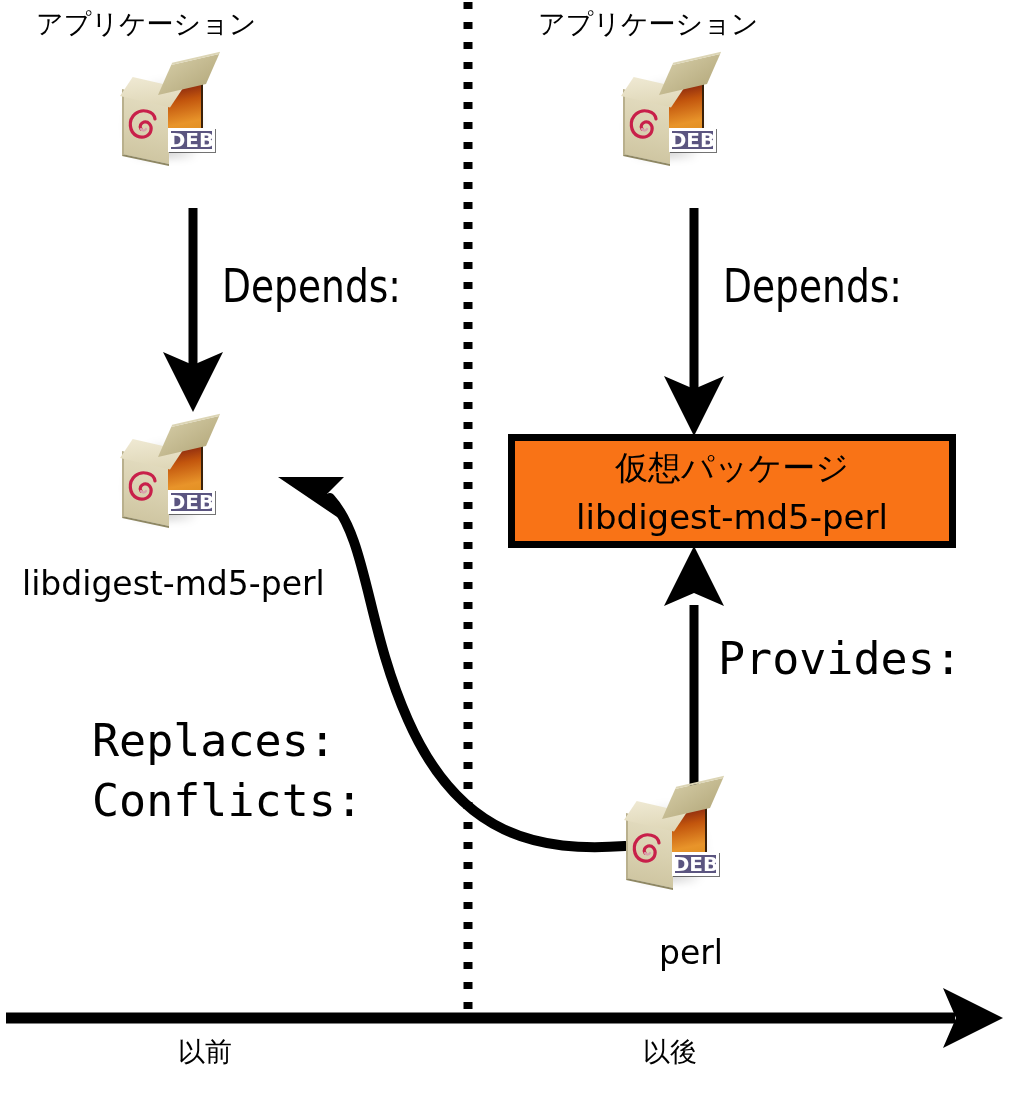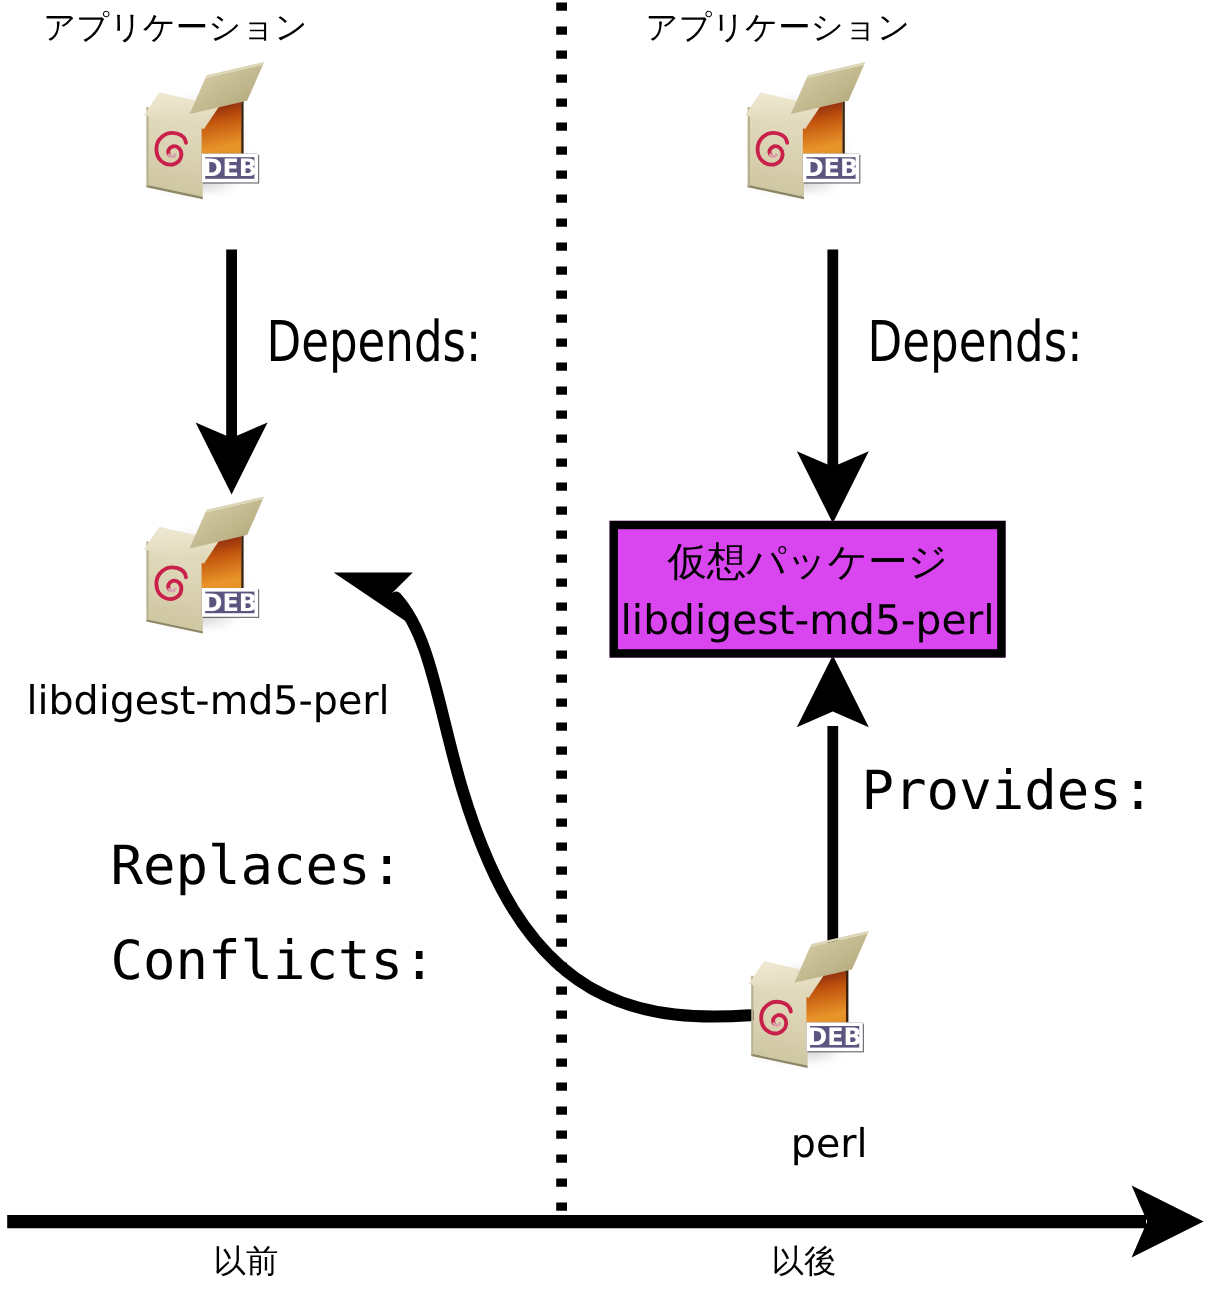--- a/index.html
+++ b/index.html
@@ -218,21 +218,21 @@
     </svg>
     <div class="badge">
       <span>DEB</span>
     </div>
   </div>
 
   <div class="txt cond" style="left:222px; top:262px;">Depends:</div>
 
   <div class="txt pkgname" style="left:22px; top:567px;">libdigest-md5-perl</div>
 
-  <div class="txt mono" style="left:92px; top:699px;">Replaces:</div>
+  <div class="txt mono" style="left:92px; top:718px;">Replaces:</div>
 
   <div class="txt mono" style="left:92px; top:778px;">Conflicts:</div>
 
   <div class="deb-icon" style="left:614px; top:62px;">
     <div class="shadow"></div>
     <div class="face-left"></div>
     <div class="face-right"></div>
     <div class="lid-gap"></div>
     <div class="lid-left"></div>
     <div class="lid-right"></div>
@@ -240,22 +240,22 @@
       <path d="M30 13 C29 5 17 2 10 8 C3 14 4 26 12 30 C18 33 25 30 26 24 C27 19 23 15 19 16 C16 17 14 20 16 23" fill="none" stroke="#c8204a" stroke-width="3.2" stroke-linecap="round"></path>
       <path d="M16 23 C17 25 20 25 21 23" fill="none" stroke="#d9a0ad" stroke-width="2.4" stroke-linecap="round"></path>
     </svg>
     <div class="badge">
       <span>DEB</span>
     </div>
   </div>
 
   <div class="txt cond" style="left:723px; top:262px;">Depends:</div>
 
-  <div style="position:absolute; left:508px; top:434px; width:330px; height:114px;
-              border:7px solid #000000; box-sizing:border-box; background:#d946ef;
+  <div style="position:absolute; left:508px; top:434px; width:448px; height:114px;
+              border:7px solid #000000; box-sizing:border-box; background:#f97316;
               display:flex; flex-direction:column; align-items:center; justify-content:center;">
     <div class="boxlabel-jp" style="position:relative;">仮想パッケージ</div>
     <div class="boxlabel-mono" style="position:relative; margin-top:6px;">libdigest-md5-perl</div>
   </div>
 
   <div class="txt mono" style="left:718px; top:636px;">Provides:</div>
 
   <div class="deb-icon" style="left:617px; top:786px;">
     <div class="shadow"></div>
     <div class="face-left"></div>

